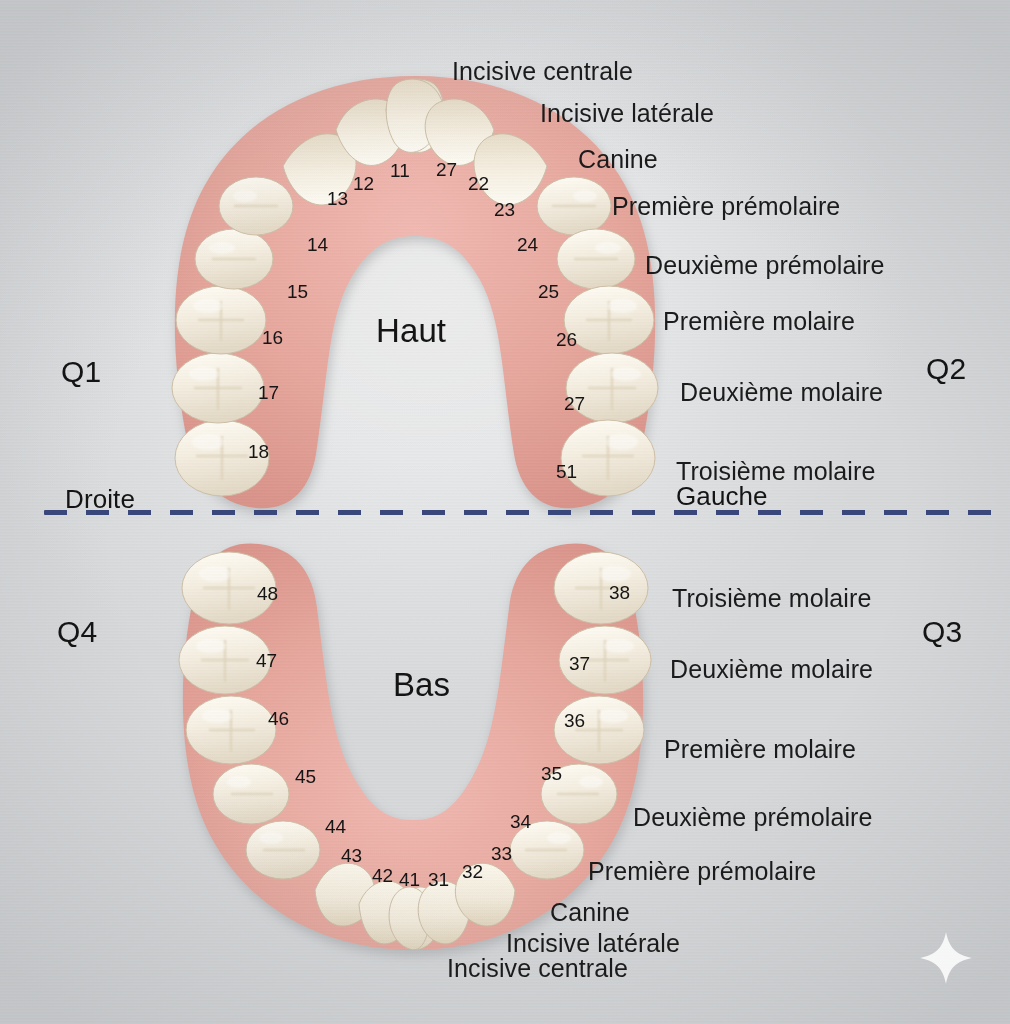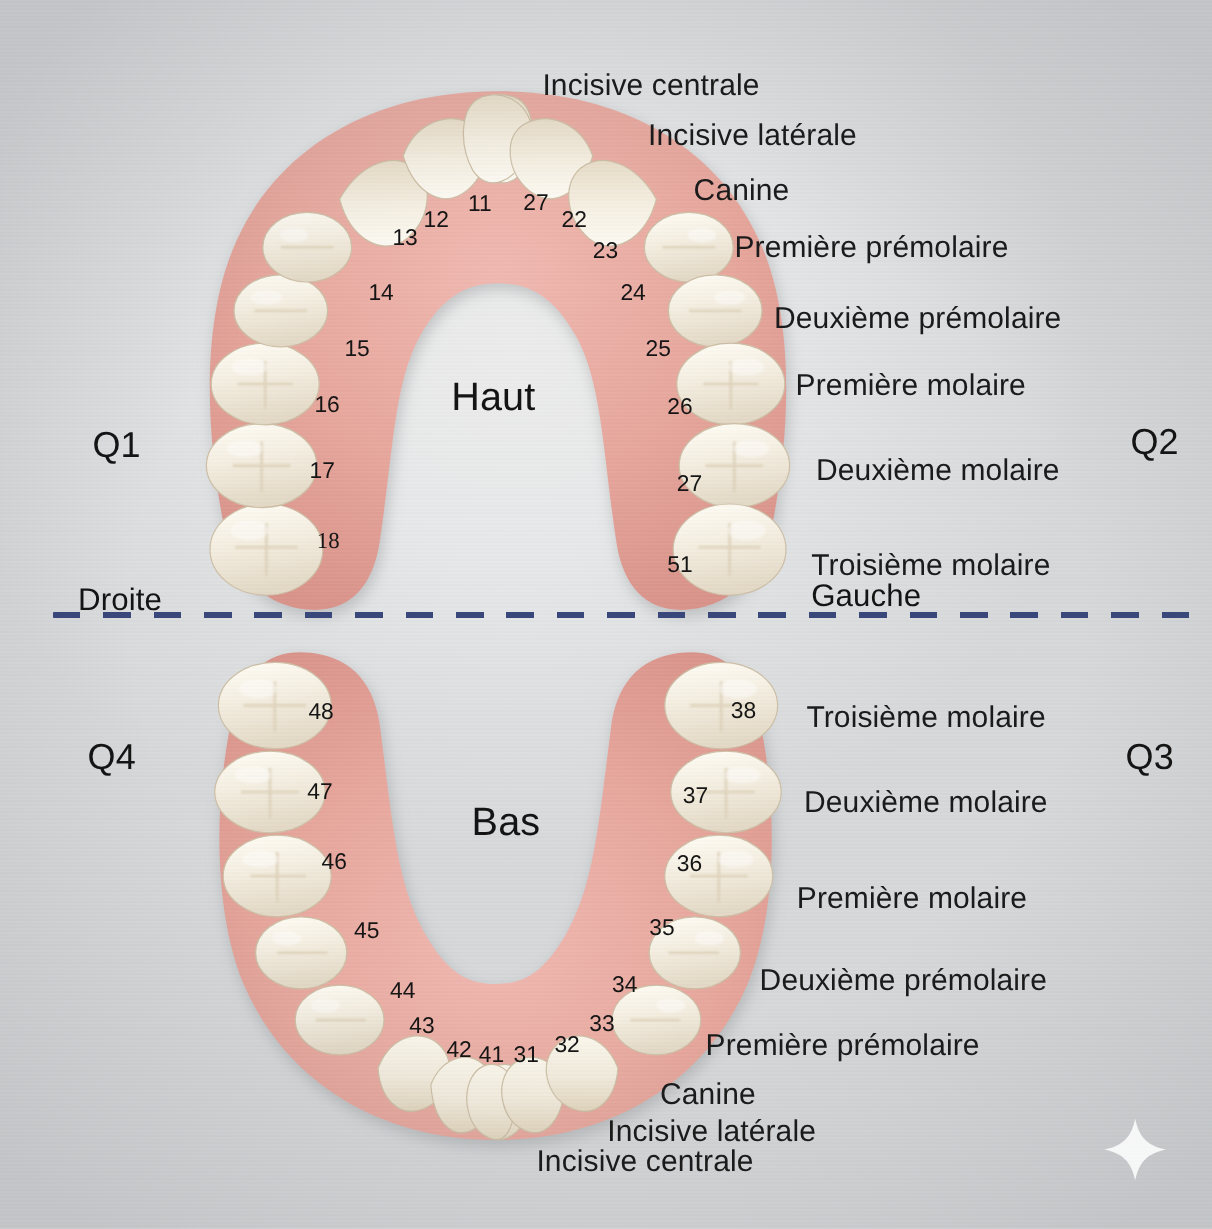--- a/index.html
+++ b/index.html
@@ -33,21 +33,21 @@
 
   .lbl{
     position:absolute;color:#1b1b1b;white-space:nowrap;
     font-size:25px;letter-spacing:.1px;
   }
   .num{
     position:absolute;color:#151515;white-space:nowrap;
     font-size:19px;font-weight:400;
   }
   .big{ font-size:33px; color:#141414; }
-  .quad{ font-size:30px; color:#141414;margin-left:16px; }
+  .quad{ font-size:30px; color:#141414; }
   .med{ font-size:26px; color:#141414; }
 
   
   #divider{
     position:absolute;left:44px;right:6px;top:510px;height:5px;
     background:repeating-linear-gradient(90deg,
       #39477a 0px,#39477a 23px,
       rgba(0,0,0,0) 23px,rgba(0,0,0,0) 42px);
     border-radius:1px;
   }
@@ -288,21 +288,21 @@
   <div class="lbl" style="left:506px;top:929px;">Incisive latérale</div>
   <div class="lbl" style="left:447px;top:954px;">Incisive centrale</div>
 
   <div class="num" style="left:390px;top:160px;">11</div>
   <div class="num" style="left:353px;top:173px;">12</div>
   <div class="num" style="left:327px;top:188px;text-align:right;">13</div>
   <div class="num" style="left:307px;top:234px;">14</div>
   <div class="num" style="left:287px;top:281px;">15</div>
   <div class="num" style="left:262px;top:327px;">16</div>
   <div class="num" style="left:258px;top:382px;">17</div>
-  <div class="num" style="left:264px;top:441px;font-family:Liberation Serif, serif;">18</div>
+  <div class="num" style="left:248px;top:441px;">18</div>
 
   <div class="num" style="left:436px;top:159px;">27</div>
   <div class="num" style="left:468px;top:173px;">22</div>
   <div class="num" style="left:494px;top:199px;">23</div>
   <div class="num" style="left:517px;top:234px;">24</div>
   <div class="num" style="left:538px;top:281px;">25</div>
   <div class="num" style="left:556px;top:329px;">26</div>
   <div class="num" style="left:564px;top:393px;">27</div>
   <div class="num" style="left:556px;top:461px;">51</div>
 

